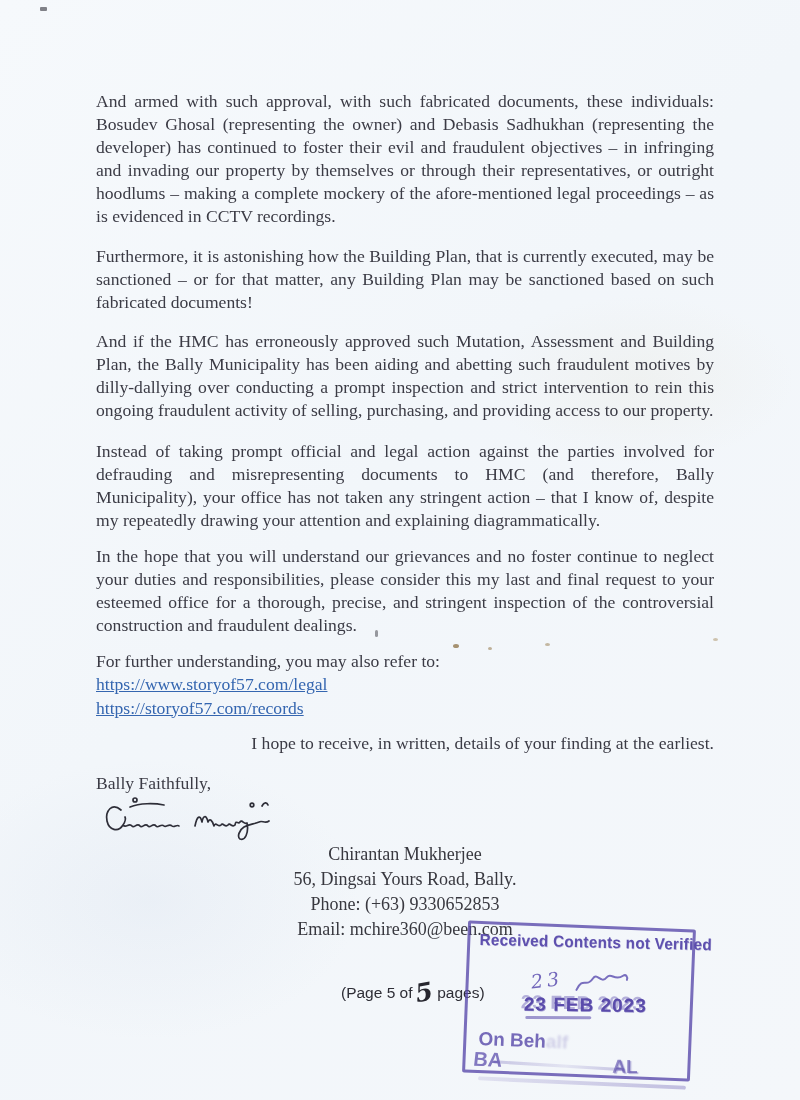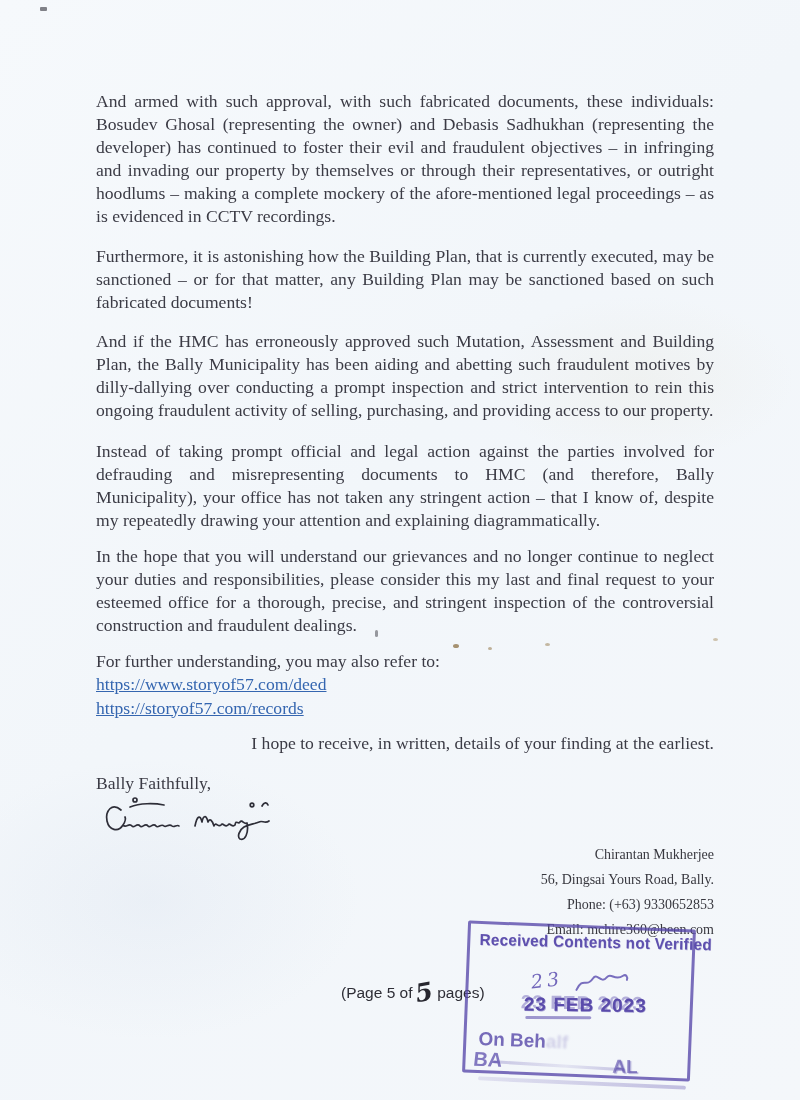--- a/index.html
+++ b/index.html
@@ -35,21 +35,21 @@
   .link {
     display: block;
     color: #3566b0;
     text-decoration: underline;
     line-height: 23.5px;
     width: max-content;
   }
   .receipt { margin-bottom: 17px !important; text-align: right; }
   .signature-wrap { margin: 0 0 0 6px; height: 47px; }
   .contact {
-    font-size: 14px; line-height: 25px; text-align: right;
+    font-size: 18px; line-height: 25px; text-align: center;
     color: #38383f;
   }
   .footer {
     position: absolute; left: 341px; top: 984px;
     font-family: "Liberation Sans", sans-serif;
     font-size: 15.5px; color: #2e2e36;
     white-space: nowrap;
   }
   .hand5 {
     display: inline-block;
@@ -146,25 +146,25 @@
 </head>
 <body>
 
 <div class="page">
 
   <div class="content">
     <p class="p1">And armed with such approval, with such fabricated documents, these individuals: Bosudev Ghosal (representing the owner) and Debasis Sadhukhan (representing the developer) has continued to foster their evil and fraudulent objectives – in infringing and invading our property by themselves or through their representatives, or outright hoodlums – making a complete mockery of the afore-mentioned legal proceedings – as is evidenced in CCTV recordings.</p>
     <p class="p2">Furthermore, it is astonishing how the Building Plan, that is currently executed, may be sanctioned – or for that matter, any Building Plan may be sanctioned based on such fabricated documents!</p>
     <p class="p3">And if the HMC has erroneously approved such Mutation, Assessment and Building Plan, the Bally Municipality has been aiding and abetting such fraudulent motives by dilly-dallying over conducting a prompt inspection and strict intervention to rein this ongoing fraudulent activity of selling, purchasing, and providing access to our property.</p>
     <p class="p4">Instead of taking prompt official and legal action against the parties involved for defrauding and misrepresenting documents to HMC (and therefore, Bally Municipality), your office has not taken any stringent action – that I know of, despite my repeatedly drawing your attention and explaining diagrammatically.</p>
-    <p class="p5">In the hope that you will understand our grievances and no longer continue to neglect your duties and responsibilities, please consider this my last and final request to your esteemed office for a thorough, precise, and stringent inspection of the controversial construction and fraudulent dealings.</p>
+    <p class="p5">In the hope that you will understand our grievances and no foster continue to neglect your duties and responsibilities, please consider this my last and final request to your esteemed office for a thorough, precise, and stringent inspection of the controversial construction and fraudulent dealings.</p>
 
     <p class="line">For further understanding, you may also refer to:</p>
     <div class="links">
-      <a class="link" href="#">https://www.storyof57.com/deed</a>
+      <a class="link" href="#">https://www.storyof57.com/legal</a>
       <a class="link" href="#">https://storyof57.com/records</a>
     </div>
 
     <p class="line receipt">I hope to receive, in written, details of your finding at the earliest.</p>
     <p class="line">Bally Faithfully,</p>
 
     <div class="signature-wrap">
       <svg width="185" height="50" viewBox="0 0 185 50">
         <g fill="none" stroke="#2e2e38" stroke-width="1.7" stroke-linecap="round" stroke-linejoin="round">
           <path d="M19,15 C10,7 3,16 5,26 C7,35 16,38 21,30 C23,27 24,24 23,22 M21,30 C24,34 27,27 30,31 C32,34 35,27 38,31 C40,34 43,27 46,31 C48,34 51,27 54,31 C56,34 59,28 62,31 C64,33 67,28 70,31 C72,33 75,29 77,31"></path>

